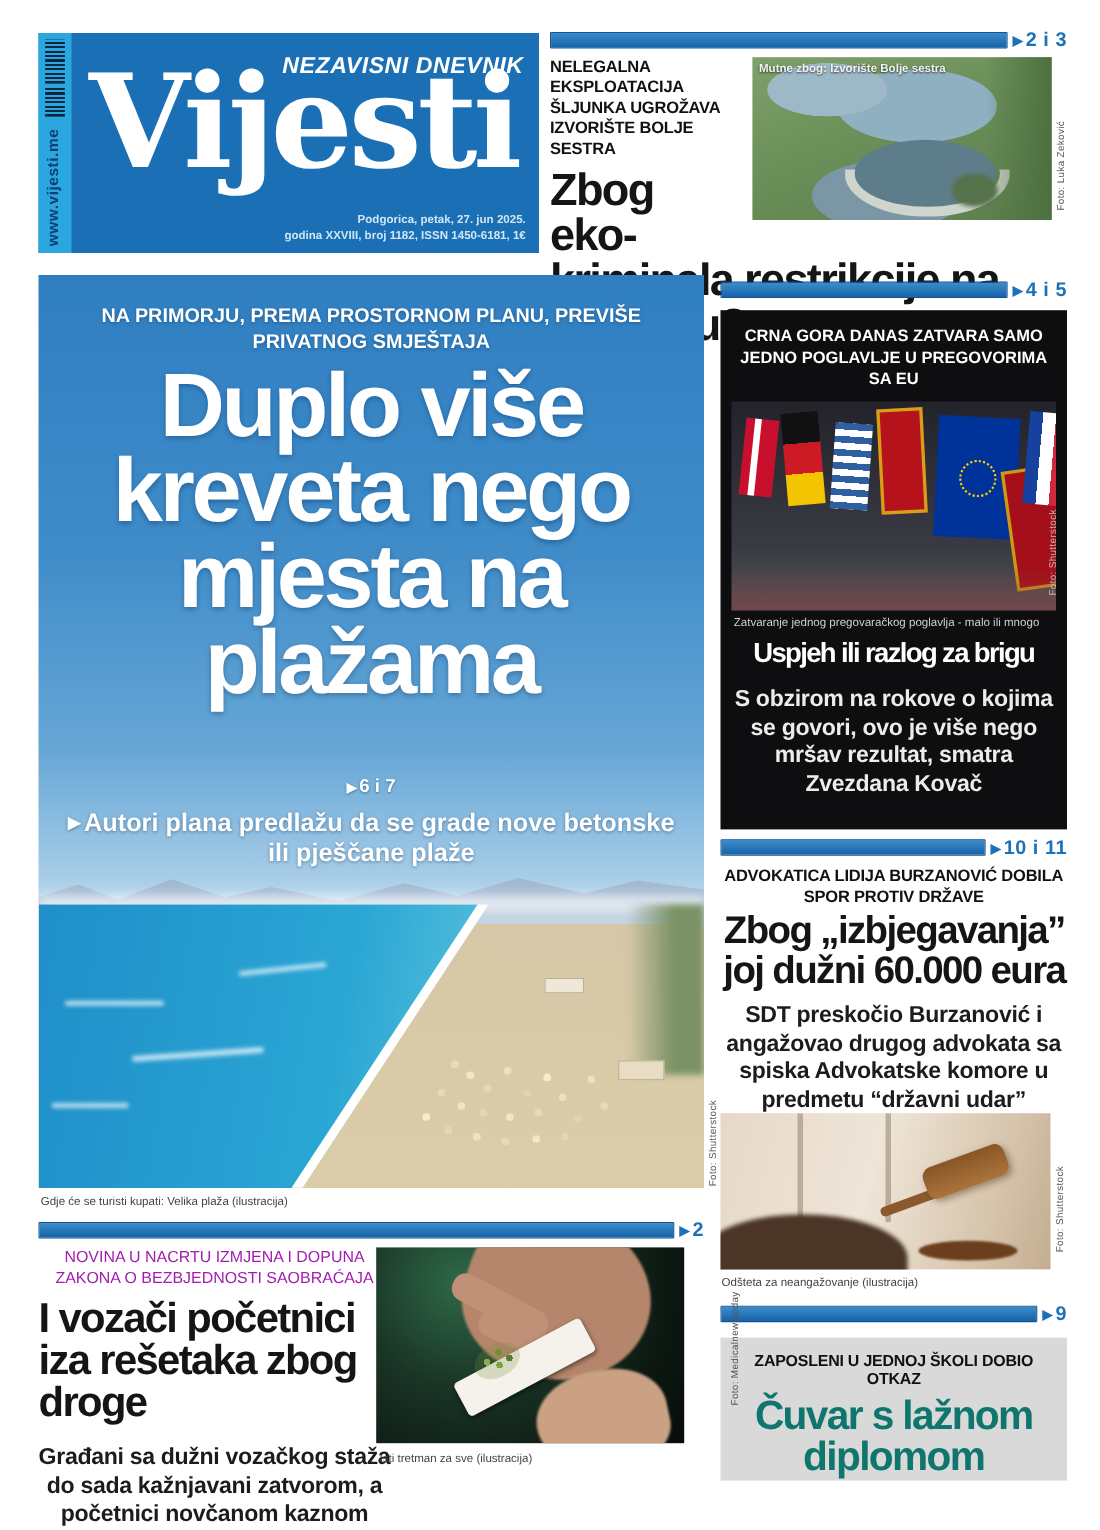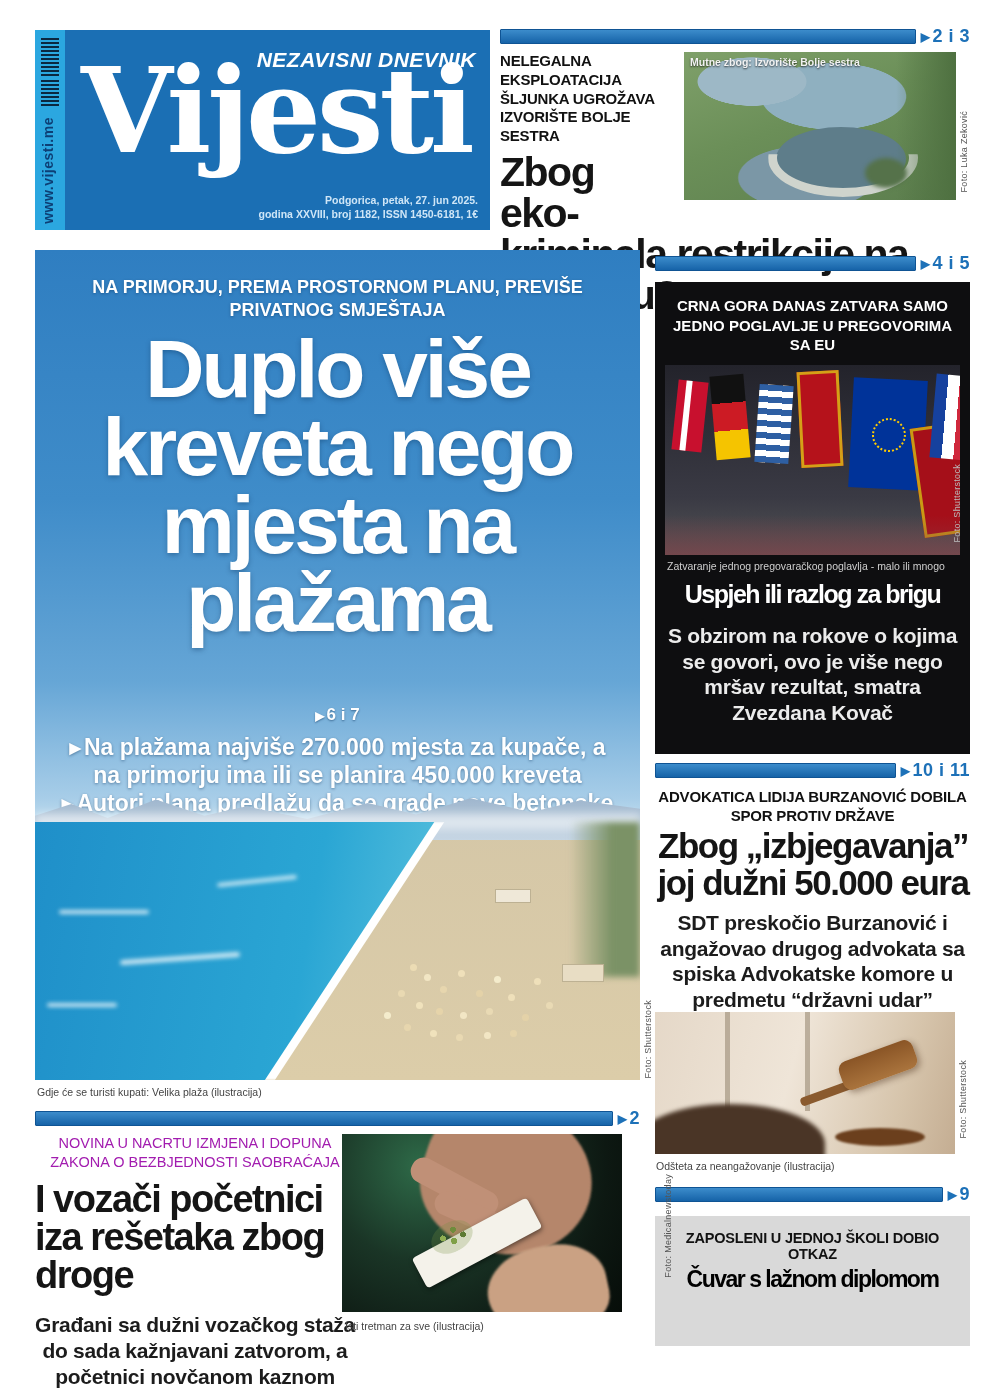--- a/index.html
+++ b/index.html
@@ -139,21 +139,21 @@
   .gavel .handle{position:absolute;right:96px;top:76px;width:60px;height:9px;border-radius:4px;
       background:#8a5a2e;transform:rotate(-20deg);}
   .gavel .block{position:absolute;right:30px;bottom:8px;width:90px;height:18px;border-radius:50%;
       background:#6b3f1d;filter:blur(1px);}
   .gavel-credit{position:absolute;left:958px;top:1060px;}
   .gavel-cap{position:absolute;left:656px;top:1160px;font-size:10.5px;color:#444;}
   .bar-9{left:655px;top:1186px;width:315px;}
   .graybox{position:absolute;left:655px;top:1216px;width:315px;height:130px;background:#d9d9d9;
       text-align:center;}
   .gb-kicker{margin:14px 10px 0;font-size:14.5px;font-weight:800;color:#111;letter-spacing:-.2px;}
-  .gb-headline{margin:6px 6px 0;font-size:23px;font-weight:800;line-height:1.0;letter-spacing:-1.5px;color:#000000;}
+  .gb-headline{margin:6px 6px 0;font-size:37px;font-weight:800;line-height:1.0;letter-spacing:-1.5px;color:#0f766e;}
   
   .bar-2{left:35px;top:1110px;width:605px;}
   .traffic{position:absolute;left:35px;top:1134px;width:605px;height:226px;}
   .tf-kicker{width:320px;text-align:center;font-size:14.5px;font-weight:400;line-height:1.3;color:#a21caf;}
   .tf-headline{width:330px;margin-top:8px;font-size:38px;font-weight:800;line-height:1.0;
       letter-spacing:-1.5px;color:#151515;}
   .tf-deck{width:320px;margin-top:18px;text-align:center;font-size:21px;font-weight:700;
       line-height:1.25;color:#1c1c1c;letter-spacing:-.3px;}
   .drug{position:absolute;right:18px;top:0;width:280px;height:178px;overflow:hidden;
       background:radial-gradient(circle at 28% 18%,#2e6a48 0,#1a3526 38%,#0d1812 75%,#070d09);}
@@ -214,21 +214,20 @@
     </div>
     <div class="kicker">NELEGALNA EKSPLOATACIJA ŠLJUNKA UGROŽAVA IZVORIŠTE BOLJE SESTRA</div>
     <h2 class="tr-headline">Zbog eko-kriminala restrikcije na primorju?</h2>
   </div>
 
   <div class="main-panel">
     <div class="mp-kicker">NA PRIMORJU, PREMA PROSTORNOM PLANU, PREVIŠE PRIVATNOG SMJEŠTAJA</div>
     <div class="mp-headline">Duplo više kreveta nego mjesta na plažama</div>
     <div class="mp-pageref"><span class="arrow" style="color:#fff;">▶</span><span>6 i 7</span></div>
     <div class="mp-bullets">
-      <div><span class="b-arrow">▶</span><span>Na plažama najviše 270.000 mjesta za kupače, a na primorju ima ili se planira 450.000 kreveta</span></div>
       <div><span class="b-arrow">▶</span><span>Autori plana predlažu da se grade nove betonske ili pješčane plaže</span></div>
     </div>
     <div class="beach">
       <div class="mts"></div>
       <div class="haze"></div>
       <div class="sea-foamedge"></div>
       <div class="sea">
         <div class="wave w1"></div>
           <div class="wave w2"></div>
           <div class="wave w3"></div>
@@ -271,21 +270,21 @@
   </div>
 
   <div class="barrow bar-1011">
     <div class="bluebar"></div>
     <div class="pageref">
         <span class="arrow">▶</span>
         <span>10 i 11</span>
       </div>
   </div>
   <div class="kicker law-kicker">ADVOKATICA LIDIJA BURZANOVIĆ DOBILA SPOR PROTIV DRŽAVE</div>
-  <div class="law-headline">Zbog „izbjegavanja” joj dužni 50.000 eura</div>
+  <div class="law-headline">Zbog „izbjegavanja” joj dužni 60.000 eura</div>
   <div class="law-deck">SDT preskočio Burzanović i angažovao drugog advokata sa spiska Advokatske komore u predmetu “državni udar”</div>
   <div class="gavel">
     <div class="mull1"></div>
       <div class="mull2"></div>
     <div class="desk"></div>
     <div class="handle"></div>
       <div class="head"></div>
       <div class="block"></div>
   </div>
   <div class="gavel-credit"><span class="v-credit">Foto: Shutterstock</span></div>

